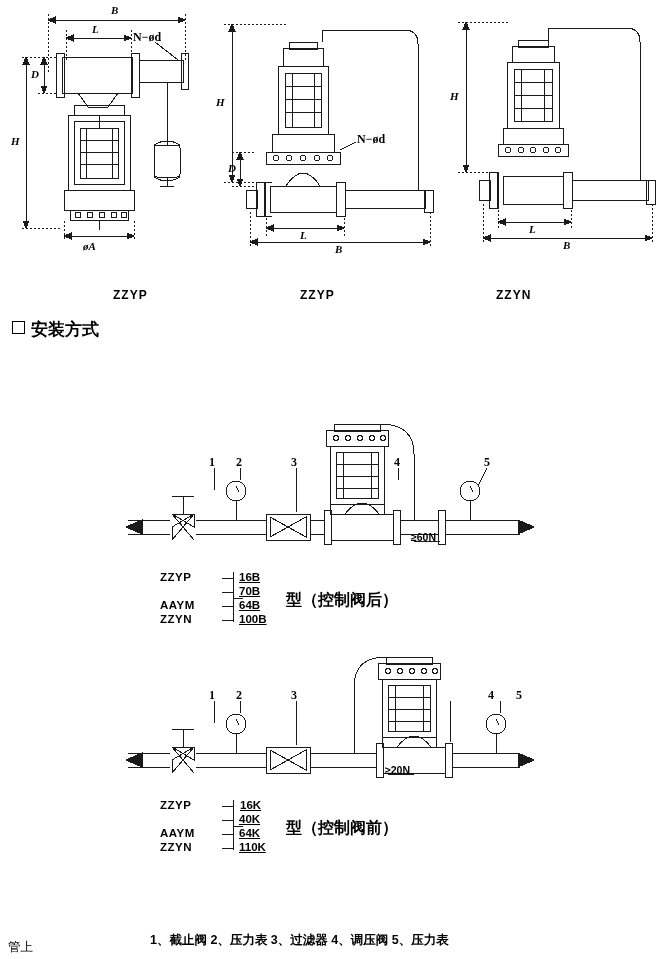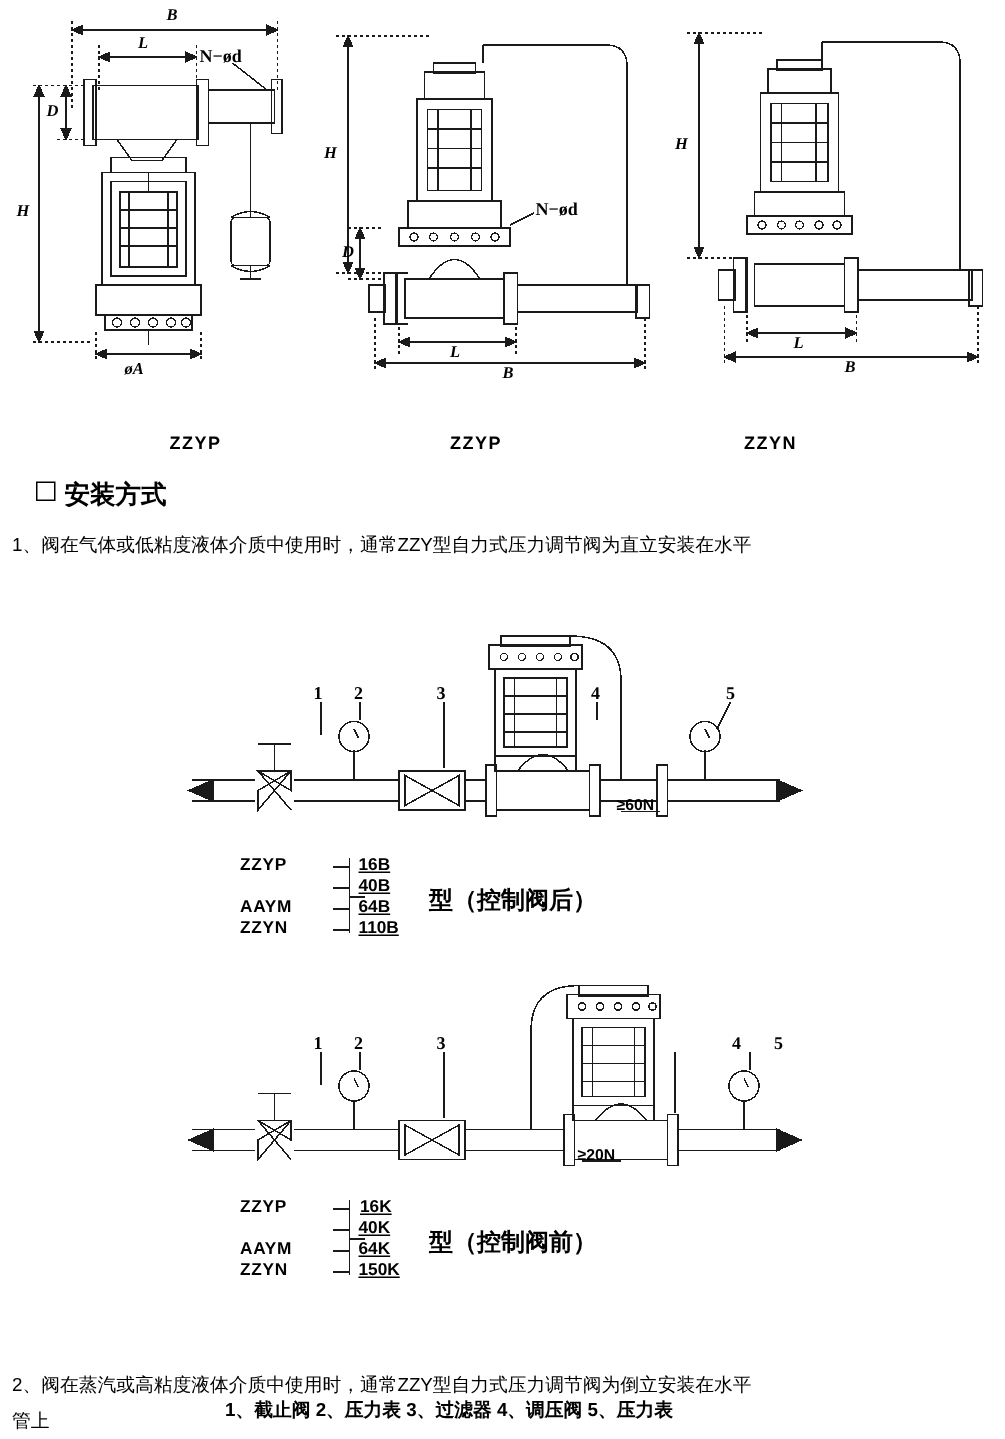--- a/index.html
+++ b/index.html
@@ -380,56 +380,54 @@
 <div class="txt dimlabel" style="left:228px;top:162px;">D</div>
 <div class="txt dimlabel" style="left:300px;top:229px;">L</div>
 <div class="txt dimlabel" style="left:335px;top:243px;">B</div>
 <div class="txt modellabel" style="left:300px;top:288px;">ZZYP</div>
 
 <div class="txt dimlabel" style="left:450px;top:90px;">H</div>
 <div class="txt dimlabel" style="left:529px;top:223px;">L</div>
 <div class="txt dimlabel" style="left:563px;top:239px;">B</div>
 <div class="txt modellabel" style="left:496px;top:288px;">ZZYN</div>
 
-<div class="txt" style="left:24px;top:318px;">
+<div class="txt" style="left:12px;top:318px;">
   <span class="sqbox"></span><span class="heading">安装方式</span>
 </div>
 
-<div class="txt para" style="left:8px;top:352px;">1、阀在气体或低粘度液体介质中使用时，通常ZZY型自力式压力调节阀为直立安装在水平</div>
 
 <div class="txt callout" style="left:209px;top:455px;">1</div>
 <div class="txt callout" style="left:236px;top:455px;">2</div>
 <div class="txt callout" style="left:291px;top:455px;">3</div>
 <div class="txt callout" style="left:394px;top:455px;">4</div>
 <div class="txt callout" style="left:484px;top:455px;">5</div>
 <div class="txt forcelbl" style="left:411px;top:531px;">≥60N</div>
 
 <div class="txt tagname" style="left:160px;top:571px;">ZZYP</div>
 <div class="txt tagname" style="left:160px;top:599px;">AAYM</div>
 <div class="txt tagname" style="left:160px;top:613px;">ZZYN</div>
 <div class="txt tagval" style="left:239px;top:571px;">16B</div>
-<div class="txt tagval" style="left:239px;top:585px;">40B</div>
+<div class="txt tagval" style="left:239px;top:585px;">70B</div>
 <div class="txt tagval" style="left:239px;top:599px;">64B</div>
-<div class="txt tagval" style="left:239px;top:613px;">110B</div>
+<div class="txt tagval" style="left:239px;top:613px;">100B</div>
 <div class="txt typ" style="left:286px;top:590px;">型（控制阀后）</div>
 
 <div class="txt callout" style="left:209px;top:688px;">1</div>
 <div class="txt callout" style="left:236px;top:688px;">2</div>
 <div class="txt callout" style="left:291px;top:688px;">3</div>
 <div class="txt callout" style="left:488px;top:688px;">4</div>
 <div class="txt callout" style="left:516px;top:688px;">5</div>
 <div class="txt forcelbl" style="left:385px;top:764px;">≥20N</div>
 
 <div class="txt tagname" style="left:160px;top:799px;">ZZYP</div>
 <div class="txt tagname" style="left:160px;top:827px;">AAYM</div>
 <div class="txt tagname" style="left:160px;top:841px;">ZZYN</div>
 <div class="txt tagval" style="left:240px;top:799px;">16K</div>
 <div class="txt tagval" style="left:239px;top:813px;">40K</div>
 <div class="txt tagval" style="left:239px;top:827px;">64K</div>
-<div class="txt tagval" style="left:239px;top:841px;">150K</div>
+<div class="txt tagval" style="left:239px;top:841px;">110K</div>
 <div class="txt typ" style="left:286px;top:818px;">型（控制阀前）</div>
 
 <div class="txt note" style="left:150px;top:884px;">1、截止阀 2、压力表 3、过滤器 4、调压阀 5、压力表</div>
 
-<div class="txt para" style="left:8px;top:912px;">2、阀在蒸汽或高粘度液体介质中使用时，通常ZZY型自力式压力调节阀为倒立安装在水平</div>
 <div class="txt para" style="left:8px;top:936px;">管上</div>
 
 </div>
 
 </body></html>

